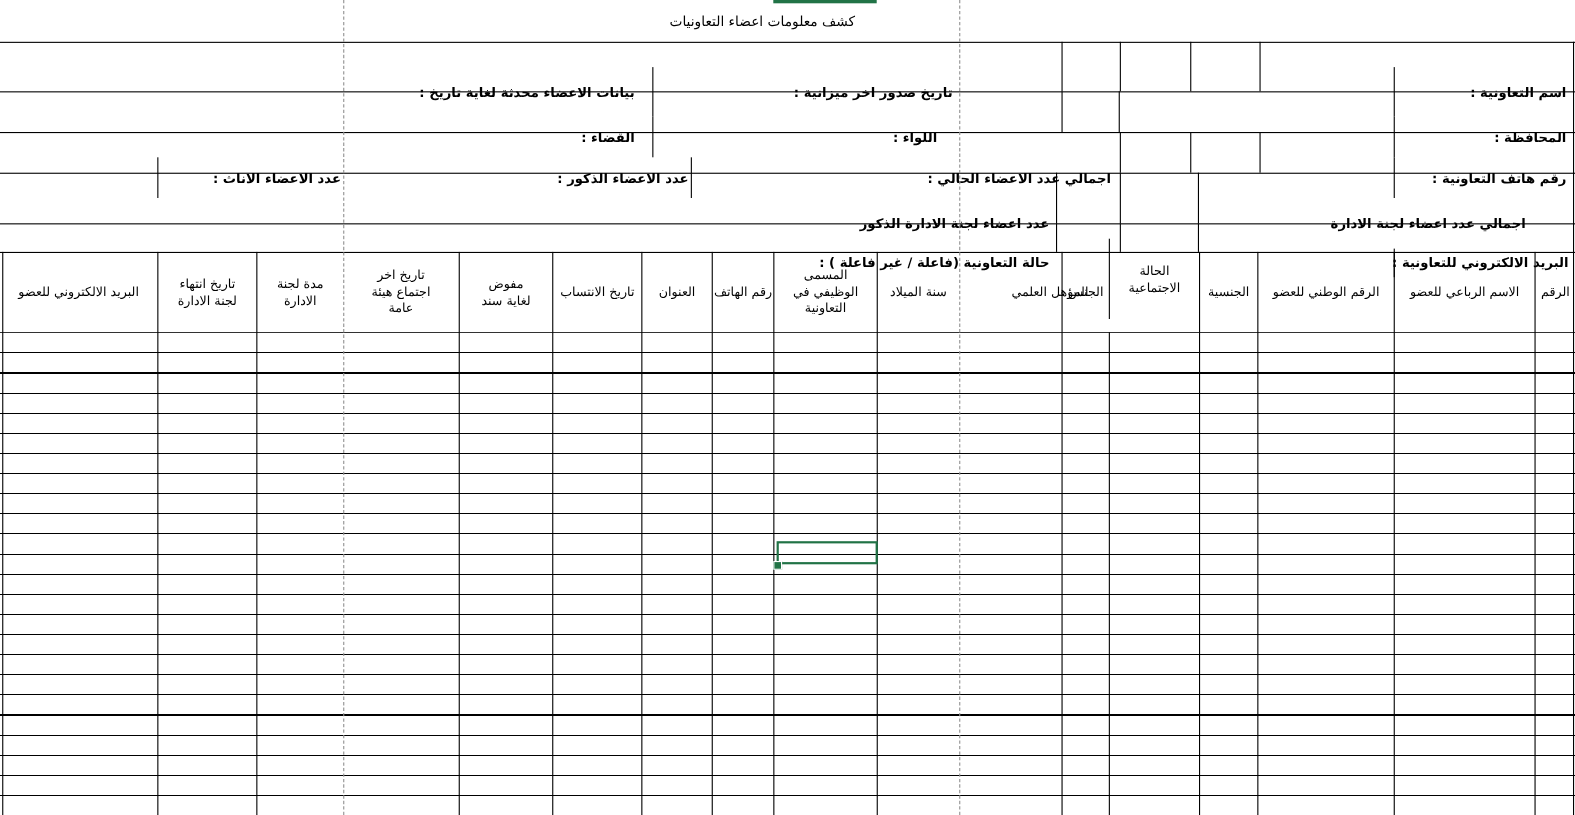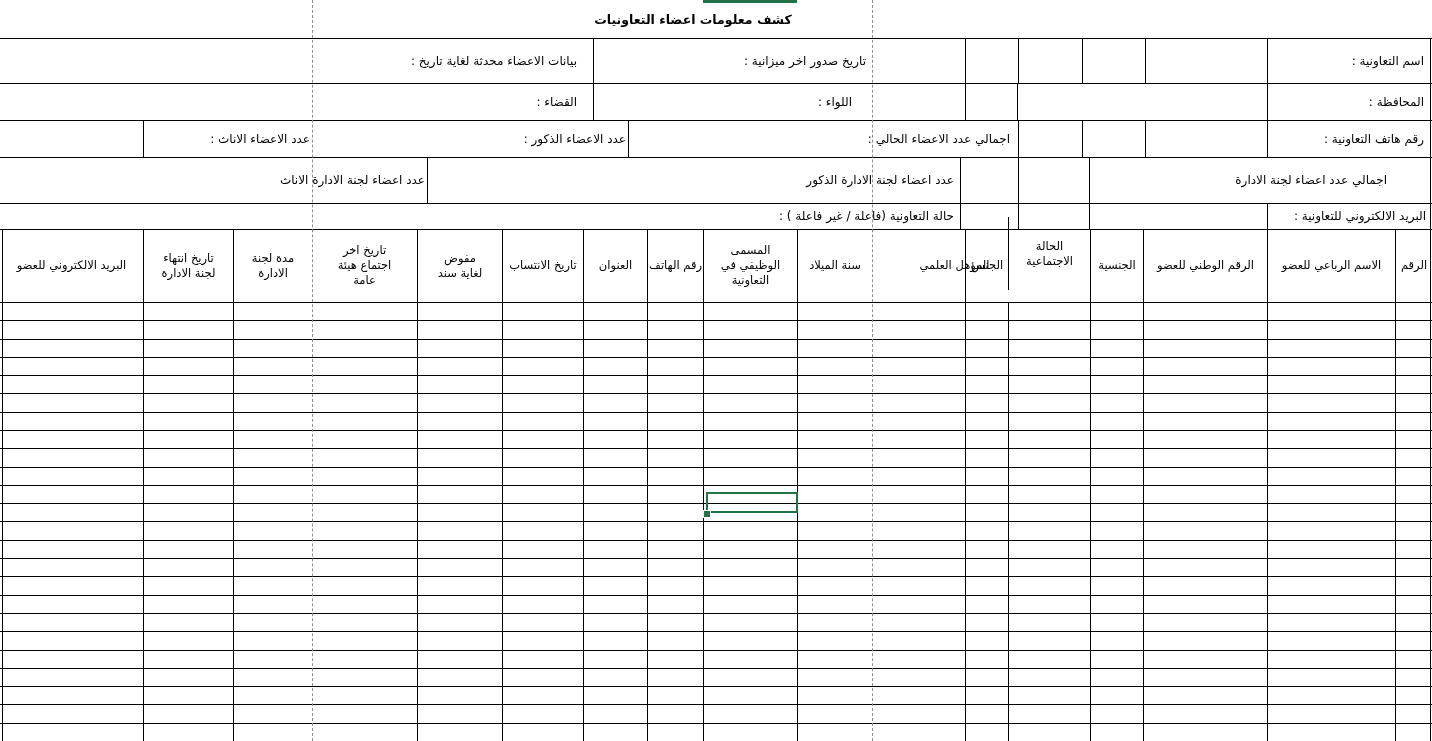--- a/index.html
+++ b/index.html
@@ -1,22 +1,22 @@
 <!DOCTYPE html>
 <html lang="ar" dir="rtl"><head>
 <meta charset="utf-8">
 <style>
   html,body{margin:0;padding:0;background:#fff;}
   #sheet{
     position:relative;width:1432px;height:741px;background:#ffffff;
     font-family:"DejaVu Sans",sans-serif;overflow:hidden;direction:rtl;
   }
   .cell{position:absolute;box-sizing:border-box;display:flex;align-items:center;color:#000;}
-  .label{font-weight:normal;font-size:12px;justify-content:flex-start;white-space:nowrap;}
-  .title{font-weight:bold;font-size:12.5px;justify-content:center;}
+  .label{font-weight:bold;font-size:12px;justify-content:flex-start;white-space:nowrap;margin-top:23px;}
+  .title{font-weight:normal;font-size:12.5px;justify-content:center;}
   .hdr{font-size:11.5px;justify-content:center;text-align:center;white-space:pre-line;line-height:1.28;padding:0 1px;}
   .bl{border-left:1px solid #000;}
   .br{border-right:1px solid #000;}
   .hline{position:absolute;left:0;width:1432px;height:1px;background:#000;}
   .vline{position:absolute;width:1px;background:#000;}
   .dash{position:absolute;top:0;height:741px;width:0;border-left:1px dashed #909090;}
   .grid{
     position:absolute;left:0;top:302px;width:1432px;height:440px;
     background-image:repeating-linear-gradient(to bottom,#000 0px,#000 1px,transparent 1px,transparent 18.29px);
   }
@@ -62,21 +62,20 @@
   <div class="cell bl" style="left:1082px;top:120px;width:63px;height:37px"></div>
   <div class="cell bl" style="left:1018px;top:120px;width:64px;height:37px"></div>
   <div class="cell label bl" style="left:628px;top:120px;width:390px;height:37px;padding-right:8px">اجمالي عدد الاعضاء الحالي :</div>
   <div class="cell label bl" style="left:143px;top:120px;width:169px;height:37px;padding-right:2px">عدد الاعضاء الاناث :</div>
   <div class="cell label" style="left:312px;top:120px;width:316px;height:37px;padding-right:2px">عدد الاعضاء الذكور :</div>
 
   <div class="cell label" style="left:1090px;top:157px;width:342px;height:46px;padding-right:45px">اجمالي عدد اعضاء لجنة الادارة</div>
   <div class="cell bl br" style="left:1018px;top:157px;width:72px;height:46px"></div>
   <div class="cell bl" style="left:960px;top:157px;width:58px;height:46px"></div>
   <div class="cell label" style="left:593px;top:157px;width:367px;height:46px;padding-right:6px">عدد اعضاء لجنة الادارة الذكور</div>
-  <div class="cell label br" style="left:233px;top:157px;width:195px;height:46px;padding-right:2px">عدد اعضاء لجنة الادارة الاناث</div>
 
   <div class="cell label bl" style="left:1267px;top:203px;width:163px;height:26px;padding-right:4px">البريد الالكتروني للتعاونية :</div>
   <div class="cell bl br" style="left:1018px;top:203px;width:72px;height:26px"></div>
   <div class="cell bl" style="left:960px;top:203px;width:58px;height:26px"></div>
   <div class="cell label" style="left:593px;top:203px;width:367px;height:26px;padding-right:6px">حالة التعاونية (فاعلة / غير فاعلة ) :</div>
 
   <div class="cell hdr bl" style="left:1395px;top:229px;width:37px;height:73px">الرقم</div>
   <div class="cell hdr bl" style="left:1267px;top:229px;width:128px;height:73px">الاسم الرباعي للعضو</div>
   <div class="cell hdr bl" style="left:1143px;top:229px;width:124px;height:73px">الرقم الوطني للعضو</div>
   <div class="cell hdr bl" style="left:1090px;top:229px;width:53px;height:73px">الجنسية</div>

